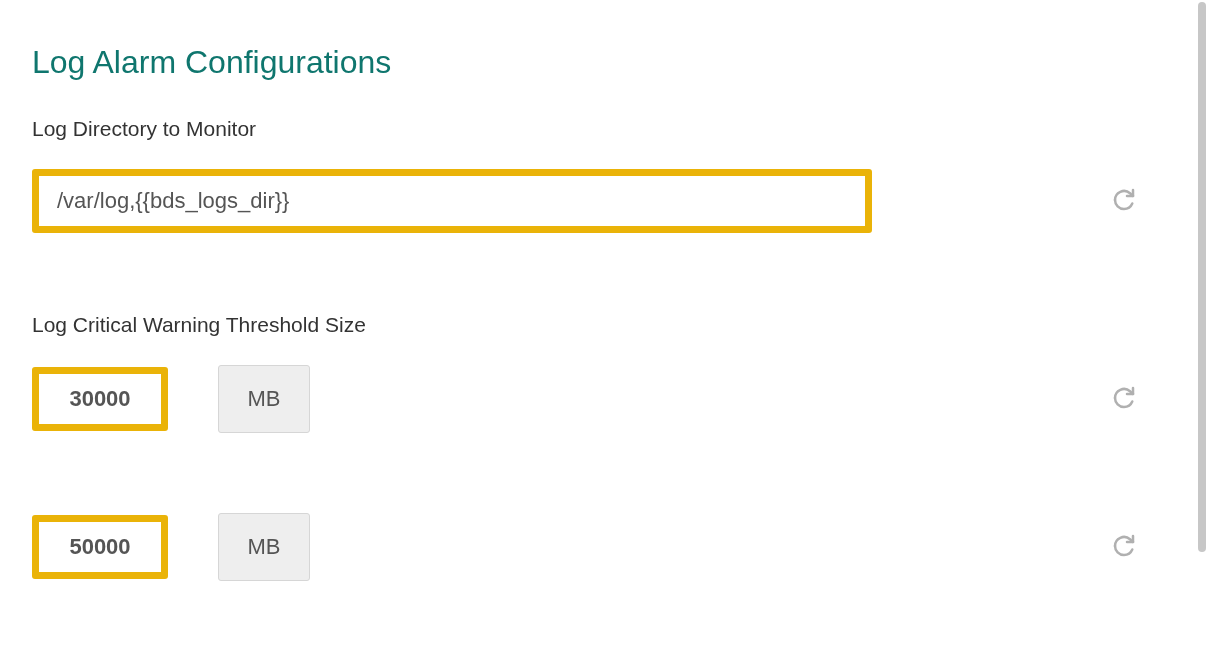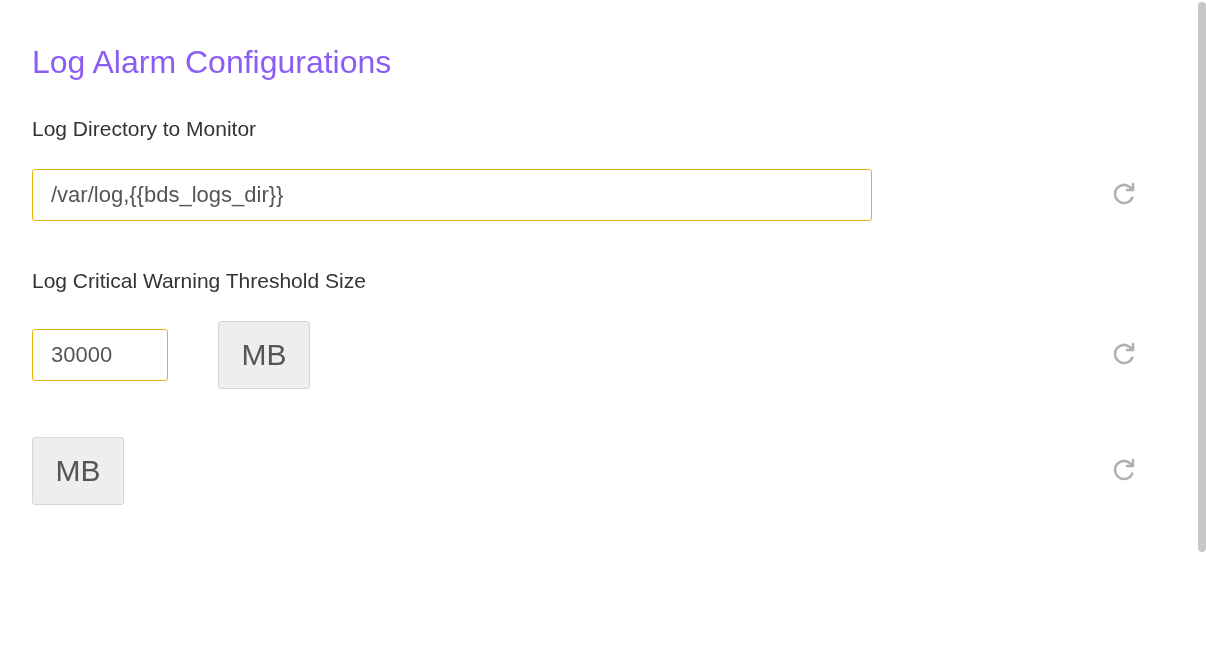--- a/index.html
+++ b/index.html
@@ -32,25 +32,25 @@
       background: #c7c7c7;
       border-radius: 4px;
     }
     .content {
       padding: 44px 32px 0 32px;
       width: 1190px;
     }
     .section-title {
       font-size: 32px;
       font-weight: 400;
-      color: #8b5cf6;
+      color: #0f766e;
       margin-bottom: 36px;
     }
     .field-block {
-      margin-bottom: 48px;
+      margin-bottom: 80px;
     }
     .field-block:last-child {
       margin-bottom: 0;
     }
     .field-label {
       font-size: 21px;
       font-weight: 400;
       color: #333333;
       margin-bottom: 28px;
       display: block;
@@ -59,45 +59,46 @@
       display: flex;
       align-items: center;
       justify-content: space-between;
     }
     .field-controls {
       display: flex;
       align-items: center;
       gap: 50px;
     }
     .text-input {
-      height: 52px;
-      border: 1px solid #eab308;
+      height: 64px;
+      border: 7px solid #eab308;
       border-radius: 3px;
       background: #ffffff;
       font-size: 22px;
       color: #555555;
       padding: 0 18px;
       outline: none;
     }
     .text-input.wide {
       width: 840px;
     }
     .text-input.narrow {
       width: 136px;
-      text-align: left;
+      text-align: center;
+      font-weight: bold;
     }
     .unit-box {
       width: 92px;
       height: 68px;
       border: 1px solid #d6d6d6;
       background: #eeeeee;
       display: flex;
       align-items: center;
       justify-content: center;
-      font-size: 30px;
+      font-size: 22px;
       color: #555555;
       border-radius: 3px;
       text-align: center;
     }
     .reset-btn {
       width: 32px;
       height: 32px;
       display: flex;
       align-items: center;
       justify-content: center;
@@ -151,20 +152,21 @@
             <path d="M3 12a9 9 0 0 0 9 9 9 9 0 0 0 8.3-5.5"></path>
           </svg>
         </span>
       </button>
     </div>
   </div>
 
   <div class="field-block">
     <div class="field-row">
       <div class="field-controls">
+        <input type="text" class="text-input narrow" value="50000" style="">
         <div class="unit-box">MB</div>
       </div>
       <button class="reset-btn">
         <span>
           <svg viewBox="0 0 24 24" fill="none" stroke="currentColor" stroke-width="2.5" stroke-linecap="round" stroke-linejoin="round">
             <path d="M21 2v6h-6"></path>
             <path d="M3 12a9 9 0 0 1 15-6.7L21 8"></path>
             <path d="M3 12a9 9 0 0 0 9 9 9 9 0 0 0 8.3-5.5"></path>
           </svg>
         </span>

